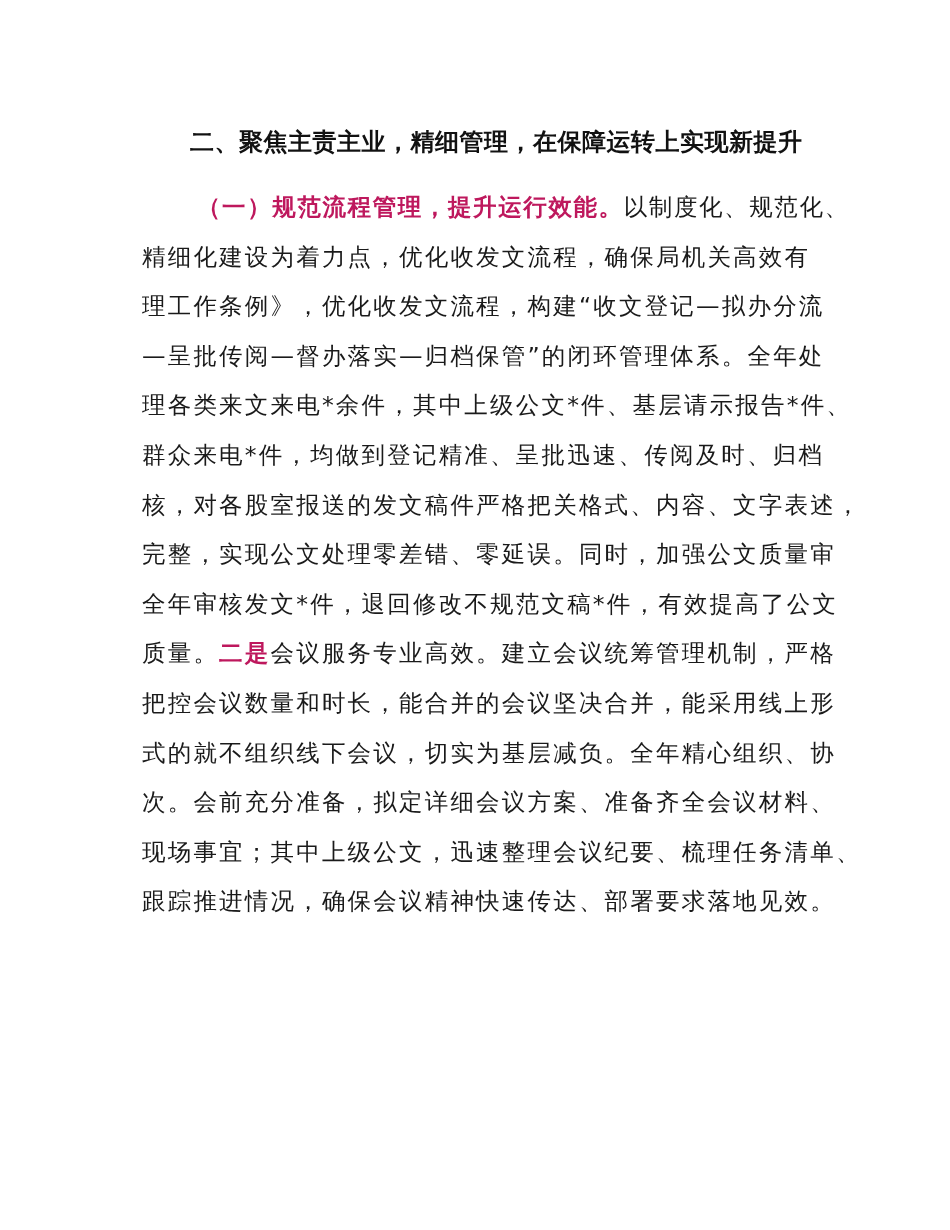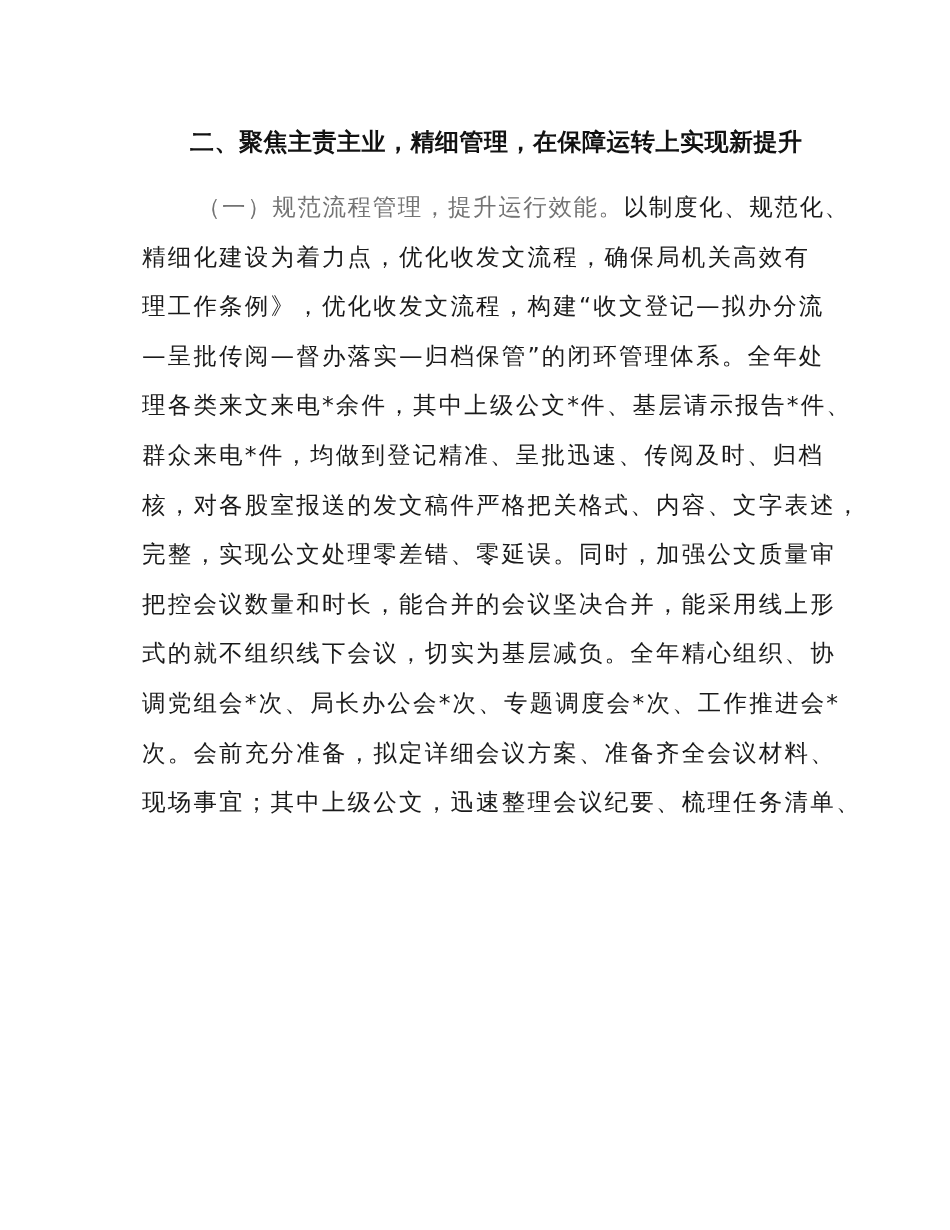--- a/index.html
+++ b/index.html
@@ -5,36 +5,38 @@
   html, body { margin: 0; padding: 0; background: #ffffff; }
   body { width: 950px; height: 1230px; position: relative; overflow: hidden;
          font-family: "DejaVu Sans", "Liberation Sans", sans-serif; color: #111; }
   .page { position: absolute; left: 0; top: 0; width: 950px; height: 1230px; background: #fff; }
   .heading { position: absolute; left: 190px; top: 124px; font-size: 24px; font-weight: bold;
              white-space: nowrap; letter-spacing: 0.5px; line-height: 36px; }
   .body-text { position: absolute; left: 142px; top: 183px; width: 680px; }
   .line { height: 49.6px; line-height: 49.6px; font-size: 23.5px; white-space: nowrap;
           letter-spacing: 2.2px; color: #1a1a1a; }
   .line.first { padding-left: 55px; letter-spacing: 1.6px; }
-  .b { font-weight: normal; color: #737373; }
+  .b { font-weight: bold; color: #be185d; }
 </style>
 </head>
 <body>
 
 <div class="page">
   <div class="heading">二、聚焦主责主业，精细管理，在保障运转上实现新提升</div>
 
   <div class="body-text">
     <div class="line first"><span class="b">（一）规范流程管理，提升运行效能。</span><span>以制度化、规范化、</span></div>
     <div class="line">精细化建设为着力点，优化收发文流程，确保局机关高效有</div>
     <div class="line">理工作条例》，优化收发文流程，构建“收文登记—拟办分流</div>
     <div class="line">—呈批传阅—督办落实—归档保管”的闭环管理体系。全年处</div>
     <div class="line">理各类来文来电*余件，其中上级公文*件、基层请示报告*件、</div>
     <div class="line">群众来电*件，均做到登记精准、呈批迅速、传阅及时、归档</div>
     <div class="line">核，对各股室报送的发文稿件严格把关格式、内容、文字表述，</div>
     <div class="line">完整，实现公文处理零差错、零延误。同时，加强公文质量审</div>
+    <div class="line">全年审核发文*件，退回修改不规范文稿*件，有效提高了公文</div>
+    <div class="line"><span>质量。</span><span class="b">二是</span><span>会议服务专业高效。建立会议统筹管理机制，严格</span></div>
     <div class="line">把控会议数量和时长，能合并的会议坚决合并，能采用线上形</div>
     <div class="line">式的就不组织线下会议，切实为基层减负。全年精心组织、协</div>
-    <div class="line">调党组会*次、局长办公会*次、专题调度会*次、工作推进会*</div>
     <div class="line">次。会前充分准备，拟定详细会议方案、准备齐全会议材料、</div>
     <div class="line">现场事宜；其中上级公文，迅速整理会议纪要、梳理任务清单、</div>
+    <div class="line">跟踪推进情况，确保会议精神快速传达、部署要求落地见效。</div>
   </div>
 </div>
 
 </body></html>

